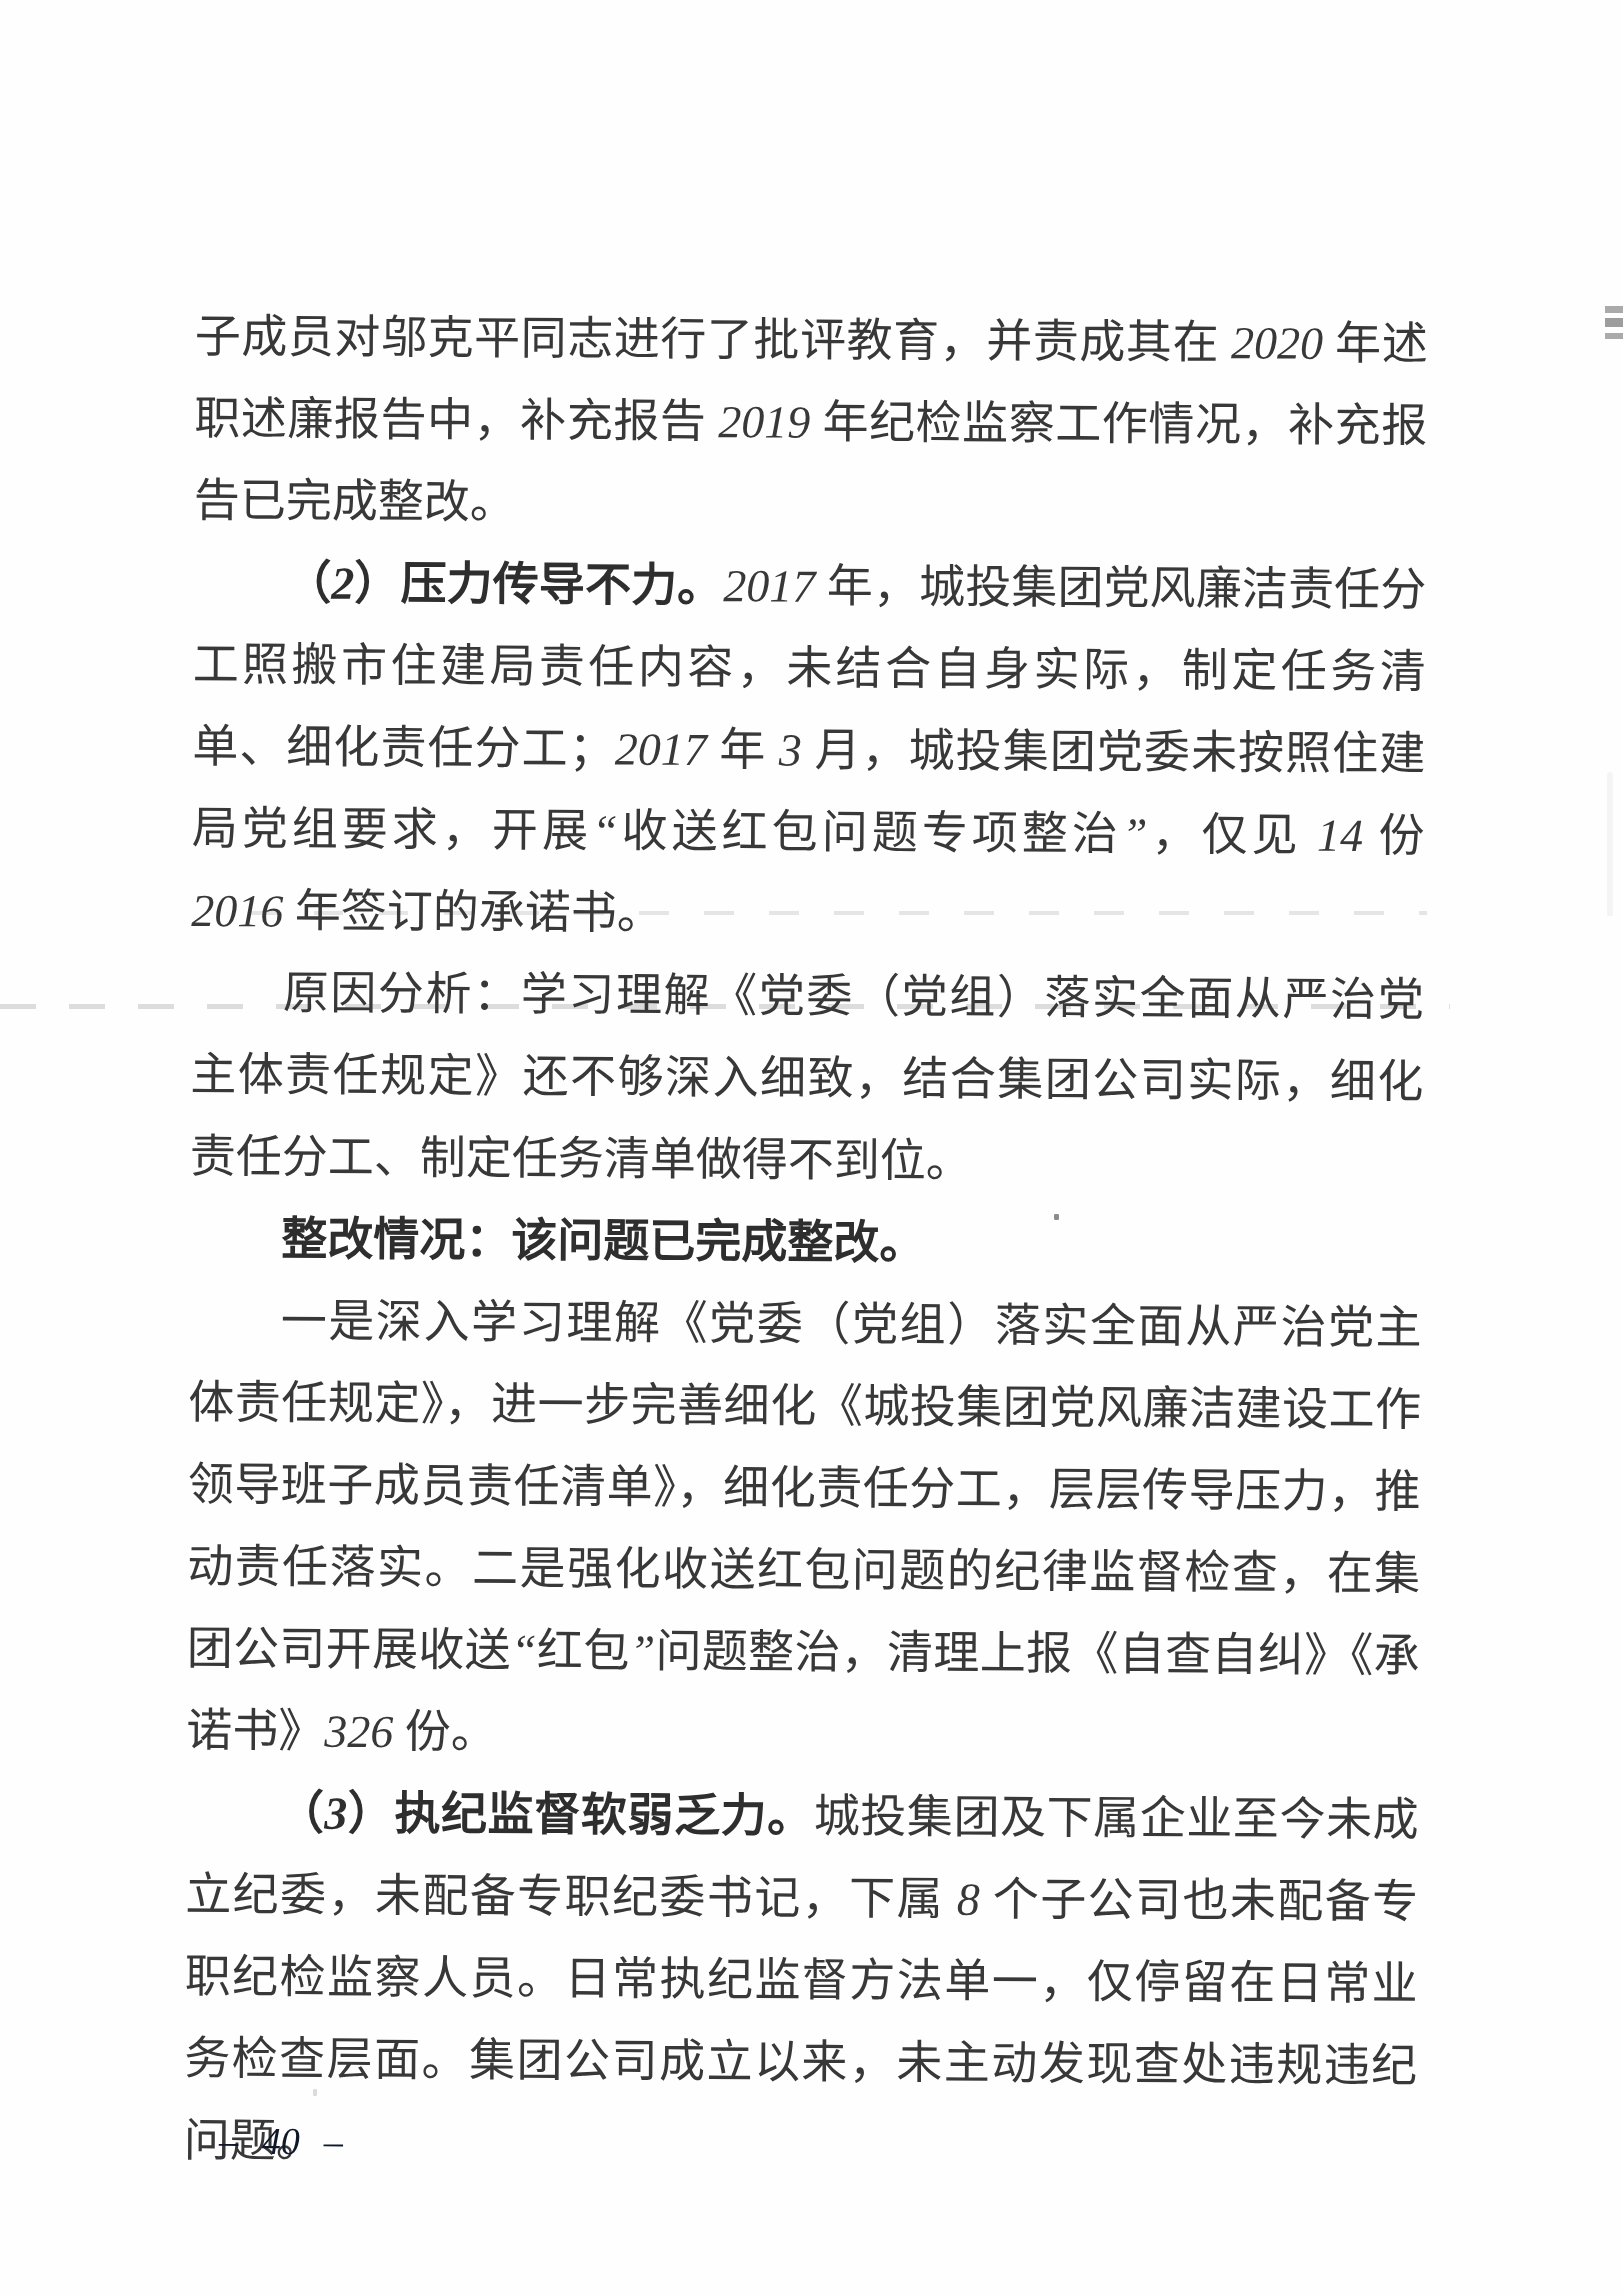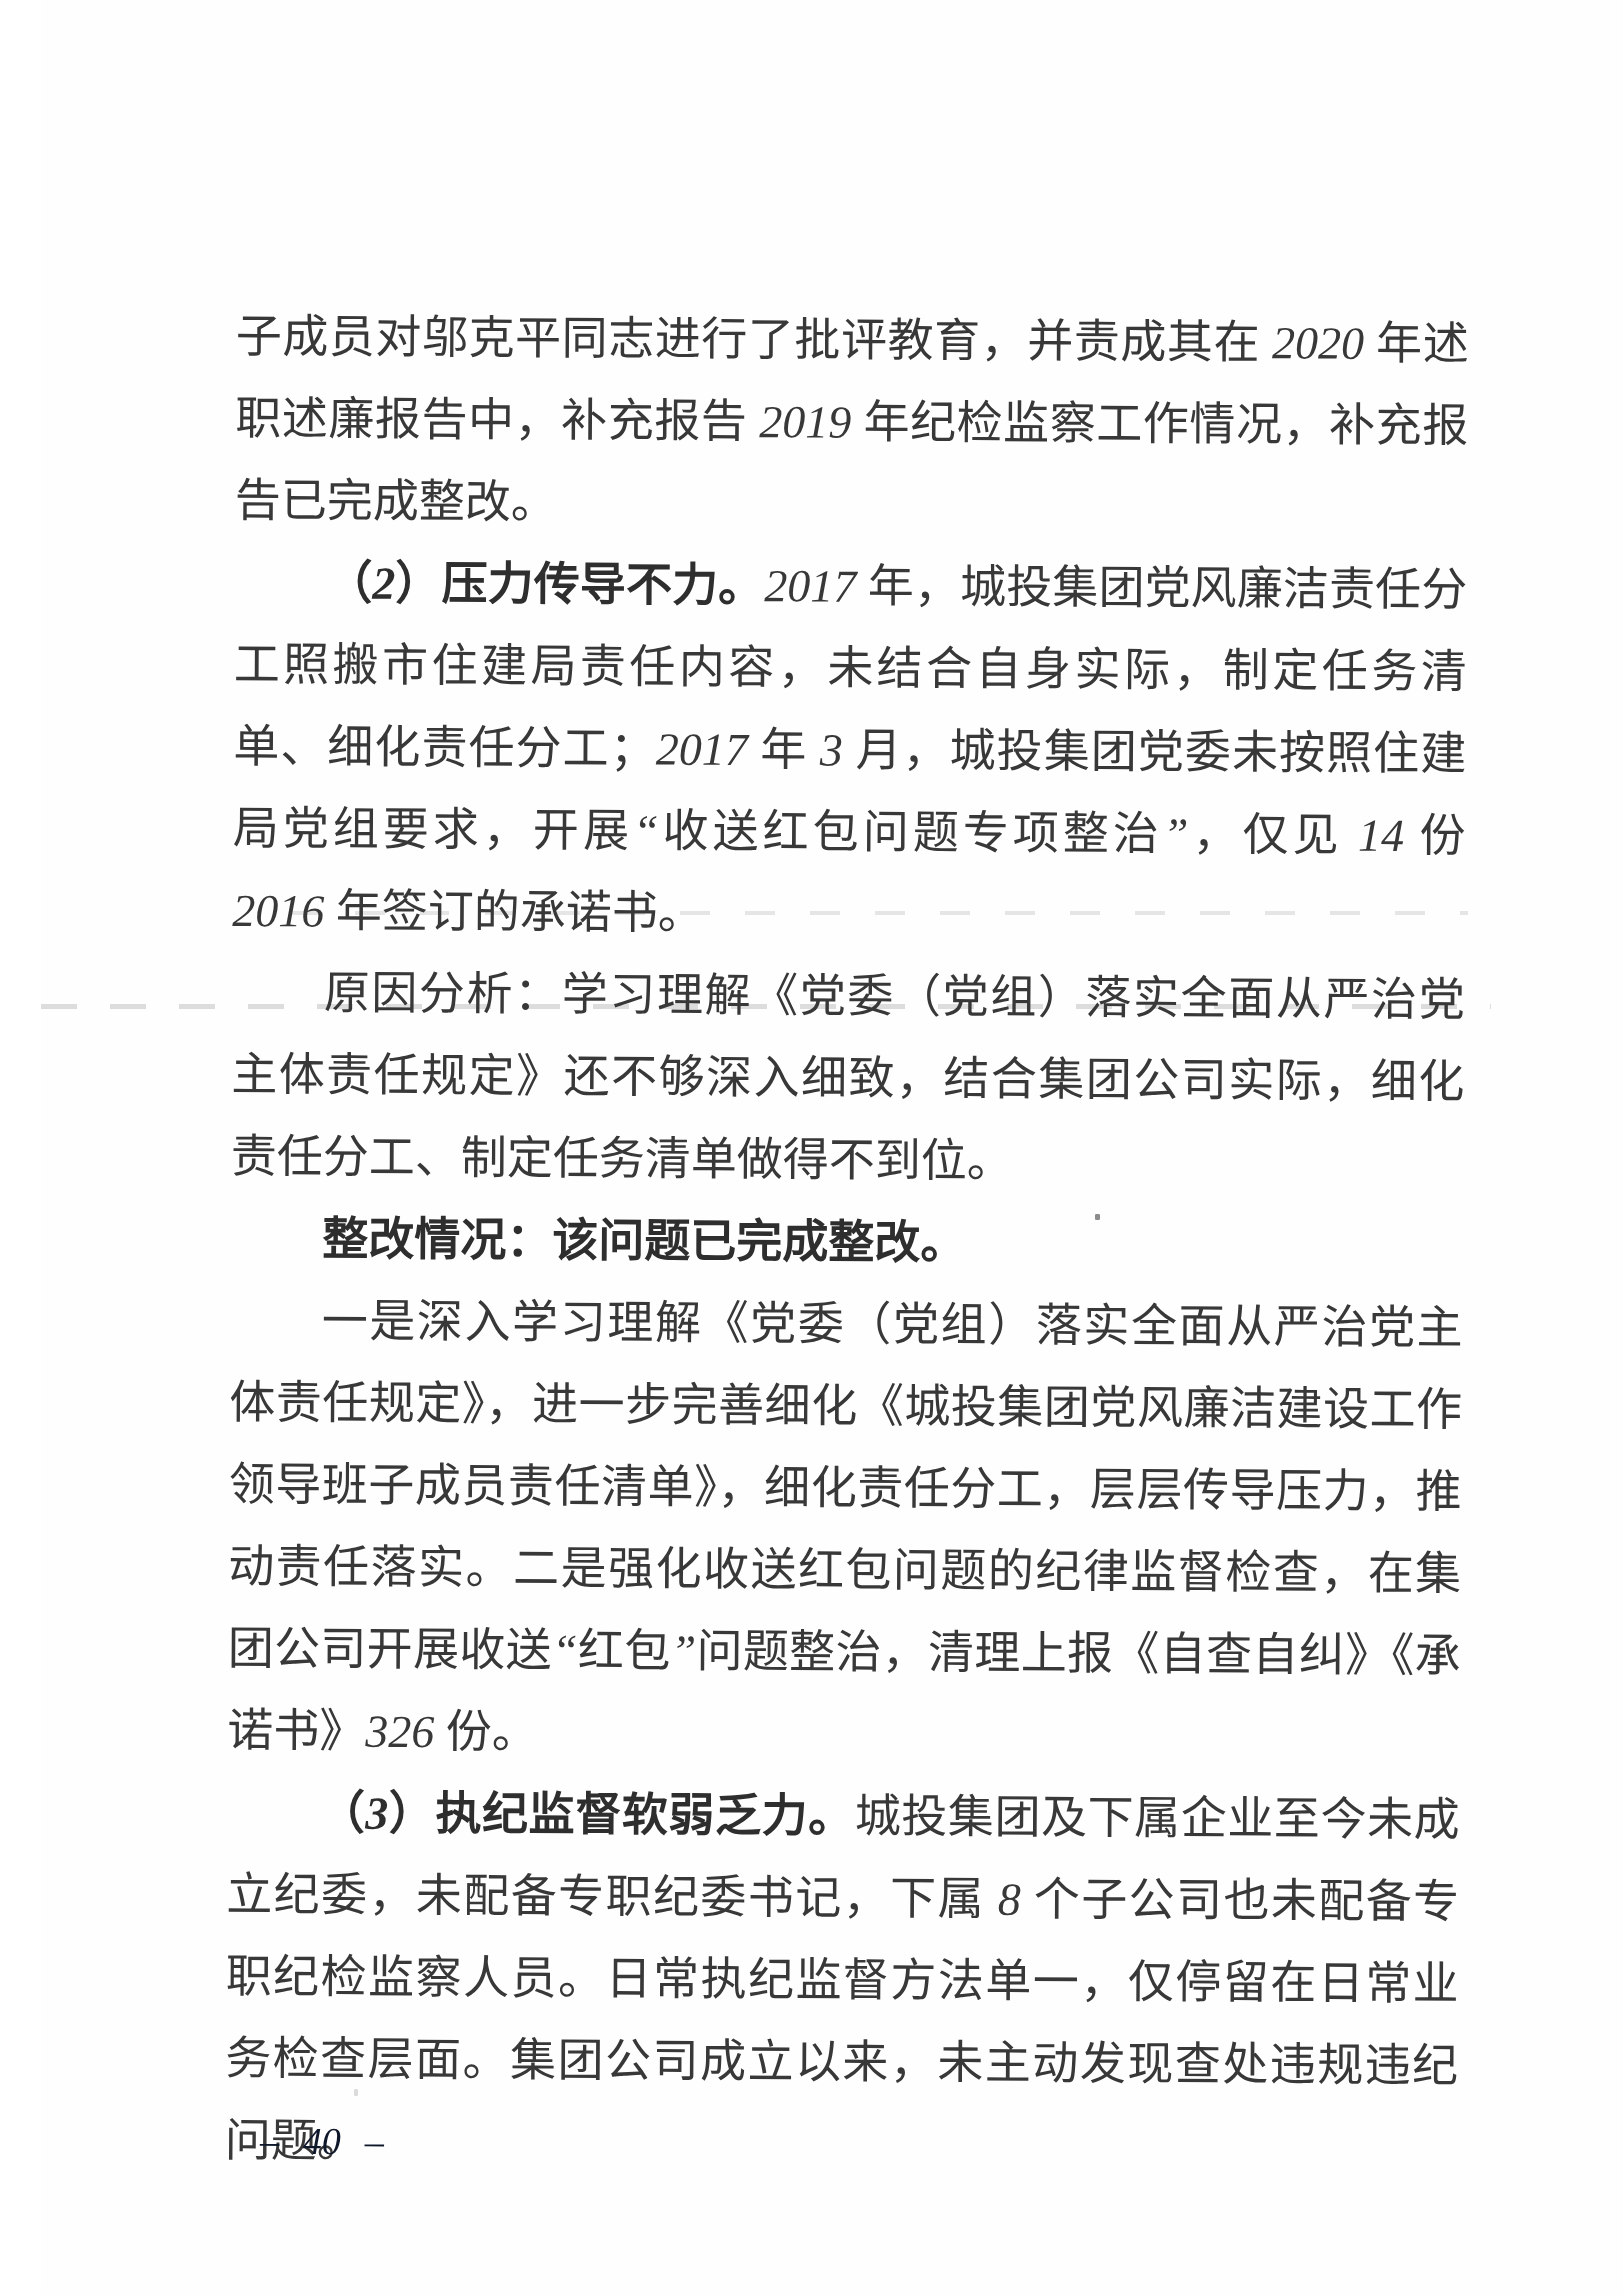--- a/index.html
+++ b/index.html
@@ -4,21 +4,21 @@
 <style>
   html,body{margin:0;padding:0;}
   body{
     width:1623px;height:2295px;
     background:#ffffff;
     position:relative;
     overflow:hidden;
     font-family:"Liberation Serif","DejaVu Serif",serif;
   }
   .page{
-    position:absolute;inset:0;background:#fefefe;margin-left:41px;
+    position:absolute;inset:0;background:#fefefe;
   }
   
   .doc{
     position:absolute;
     left:195px;top:296px;width:1233px;
     color:#383838;
     font-size:46px;
     line-height:82px;
     text-align:justify;
     font-style:oblique 5deg;

